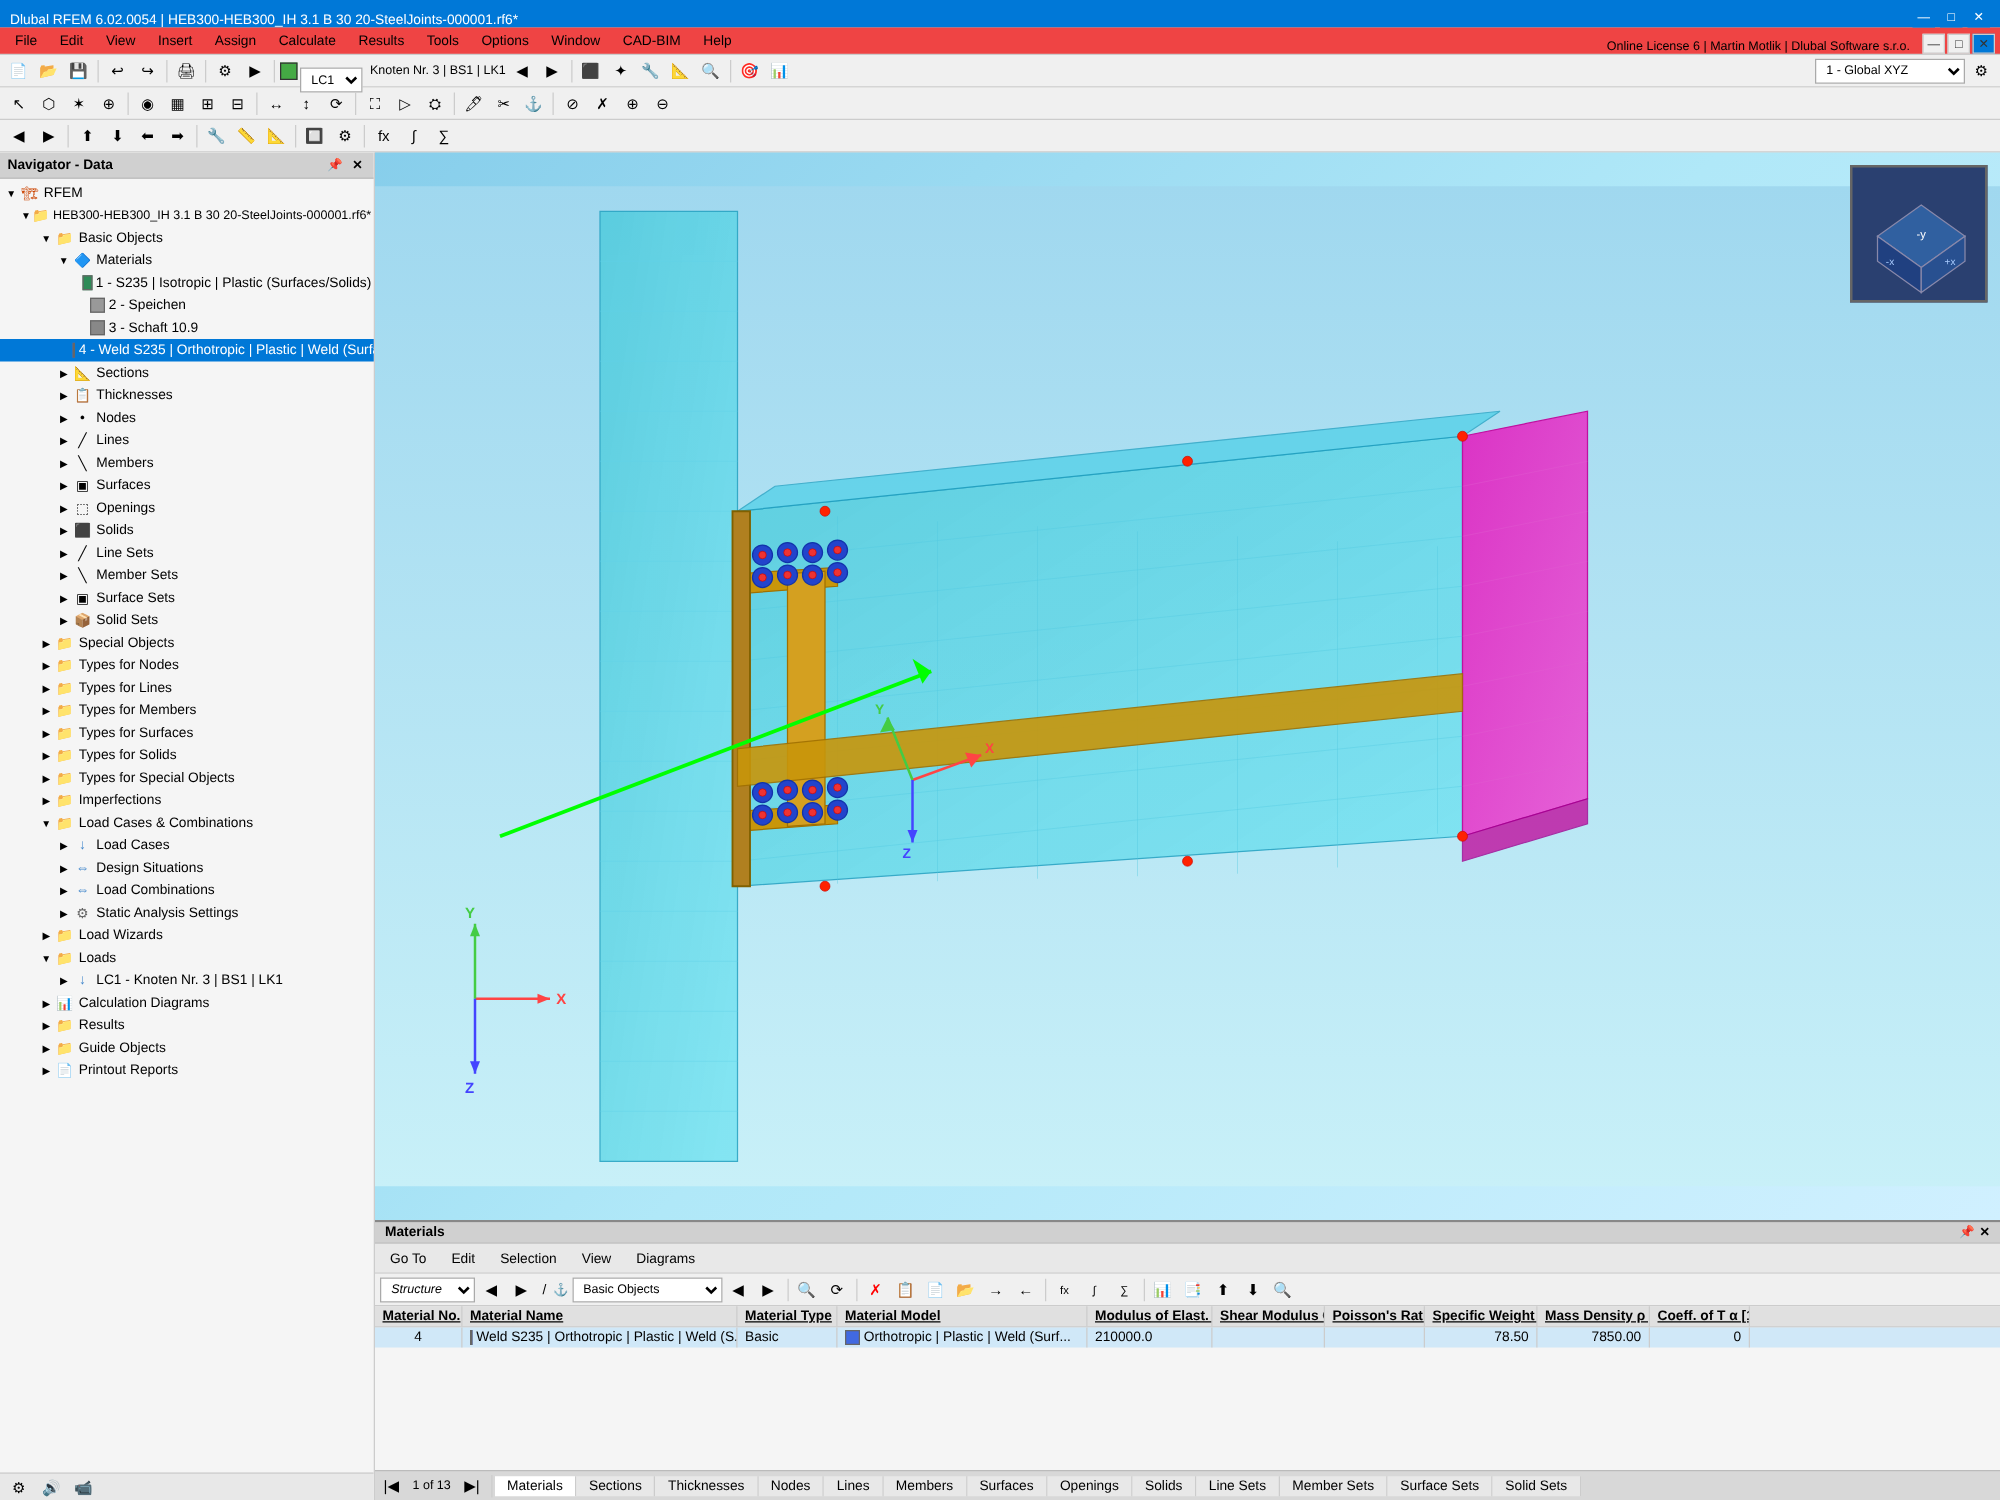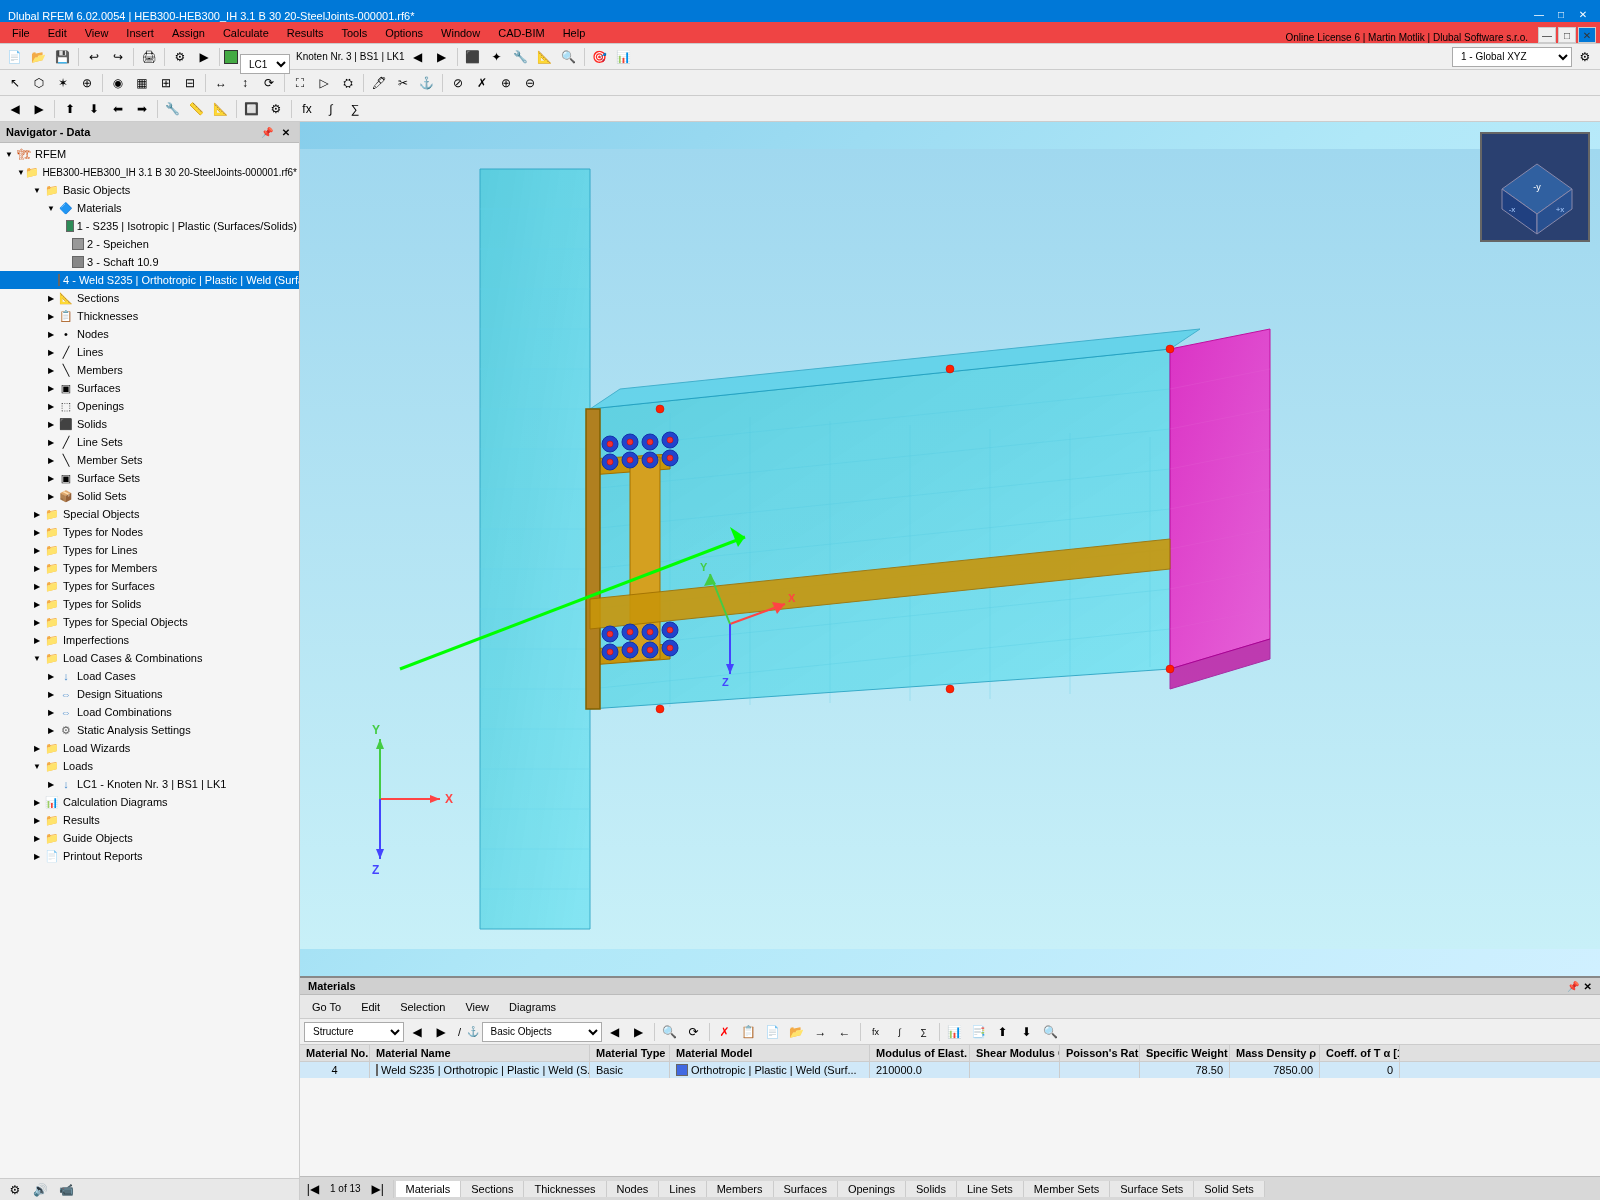--- a/index.html
+++ b/index.html
@@ -795,21 +795,21 @@
 
       <div class="bottom-panel-toolbar">
         <span class="bottom-panel-menu-item">Go To</span>
         <span class="bottom-panel-menu-item">Edit</span>
         <span class="bottom-panel-menu-item">Selection</span>
         <span class="bottom-panel-menu-item">View</span>
         <span class="bottom-panel-menu-item">Diagrams</span>
       </div>
 
       <div class="bottom-panel-toolbar2">
-        <select class="toolbar-combo" style="width:100px;">
+        <select class="toolbar-combo" style="width:76px;font-style:italic;">
           <option>Structure</option>
         </select>
         <button class="toolbar-btn">◀</button>
         <button class="toolbar-btn">▶</button>
         <span style="margin: 0 4px;">/</span>
         <span style="font-size:10px;">⚓</span>
         <select class="toolbar-combo" style="width:120px;">
           <option>Basic Objects</option>
         </select>
         <button class="toolbar-btn">◀</button>
@@ -829,21 +829,21 @@
         <button class="toolbar-btn" style="font-size:9px;">∫</button>
         <button class="toolbar-btn" style="font-size:9px;">∑</button>
         <div class="toolbar-sep"></div>
         <button class="toolbar-btn">📊</button>
         <button class="toolbar-btn">📑</button>
         <button class="toolbar-btn">⬆</button>
         <button class="toolbar-btn">⬇</button>
         <button class="toolbar-btn">🔍</button>
       </div>
 
-      <div class="bottom-table-header" style="flex-shrink:0;">
+      <div class="bottom-table-header" style="flex-shrink:0;text-decoration:underline;">
         <div class="bottom-table-cell" style="width:70px;">Material No.</div>
         <div class="bottom-table-cell" style="width:220px;">Material Name</div>
         <div class="bottom-table-cell" style="width:80px;">Material Type</div>
         <div class="bottom-table-cell" style="width:200px;">Material Model</div>
         <div class="bottom-table-cell" style="width:100px;">Modulus of Elast. E [N/mm²]</div>
         <div class="bottom-table-cell" style="width:90px;">Shear Modulus G [N/mm²]</div>
         <div class="bottom-table-cell" style="width:80px;">Poisson's Ratio v [-]</div>
         <div class="bottom-table-cell" style="width:90px;">Specific Weight γ [kN/m³]</div>
         <div class="bottom-table-cell" style="width:90px;">Mass Density ρ [kg/m³]</div>
         <div class="bottom-table-cell" style="width:80px;">Coeff. of T α [1/</div>

